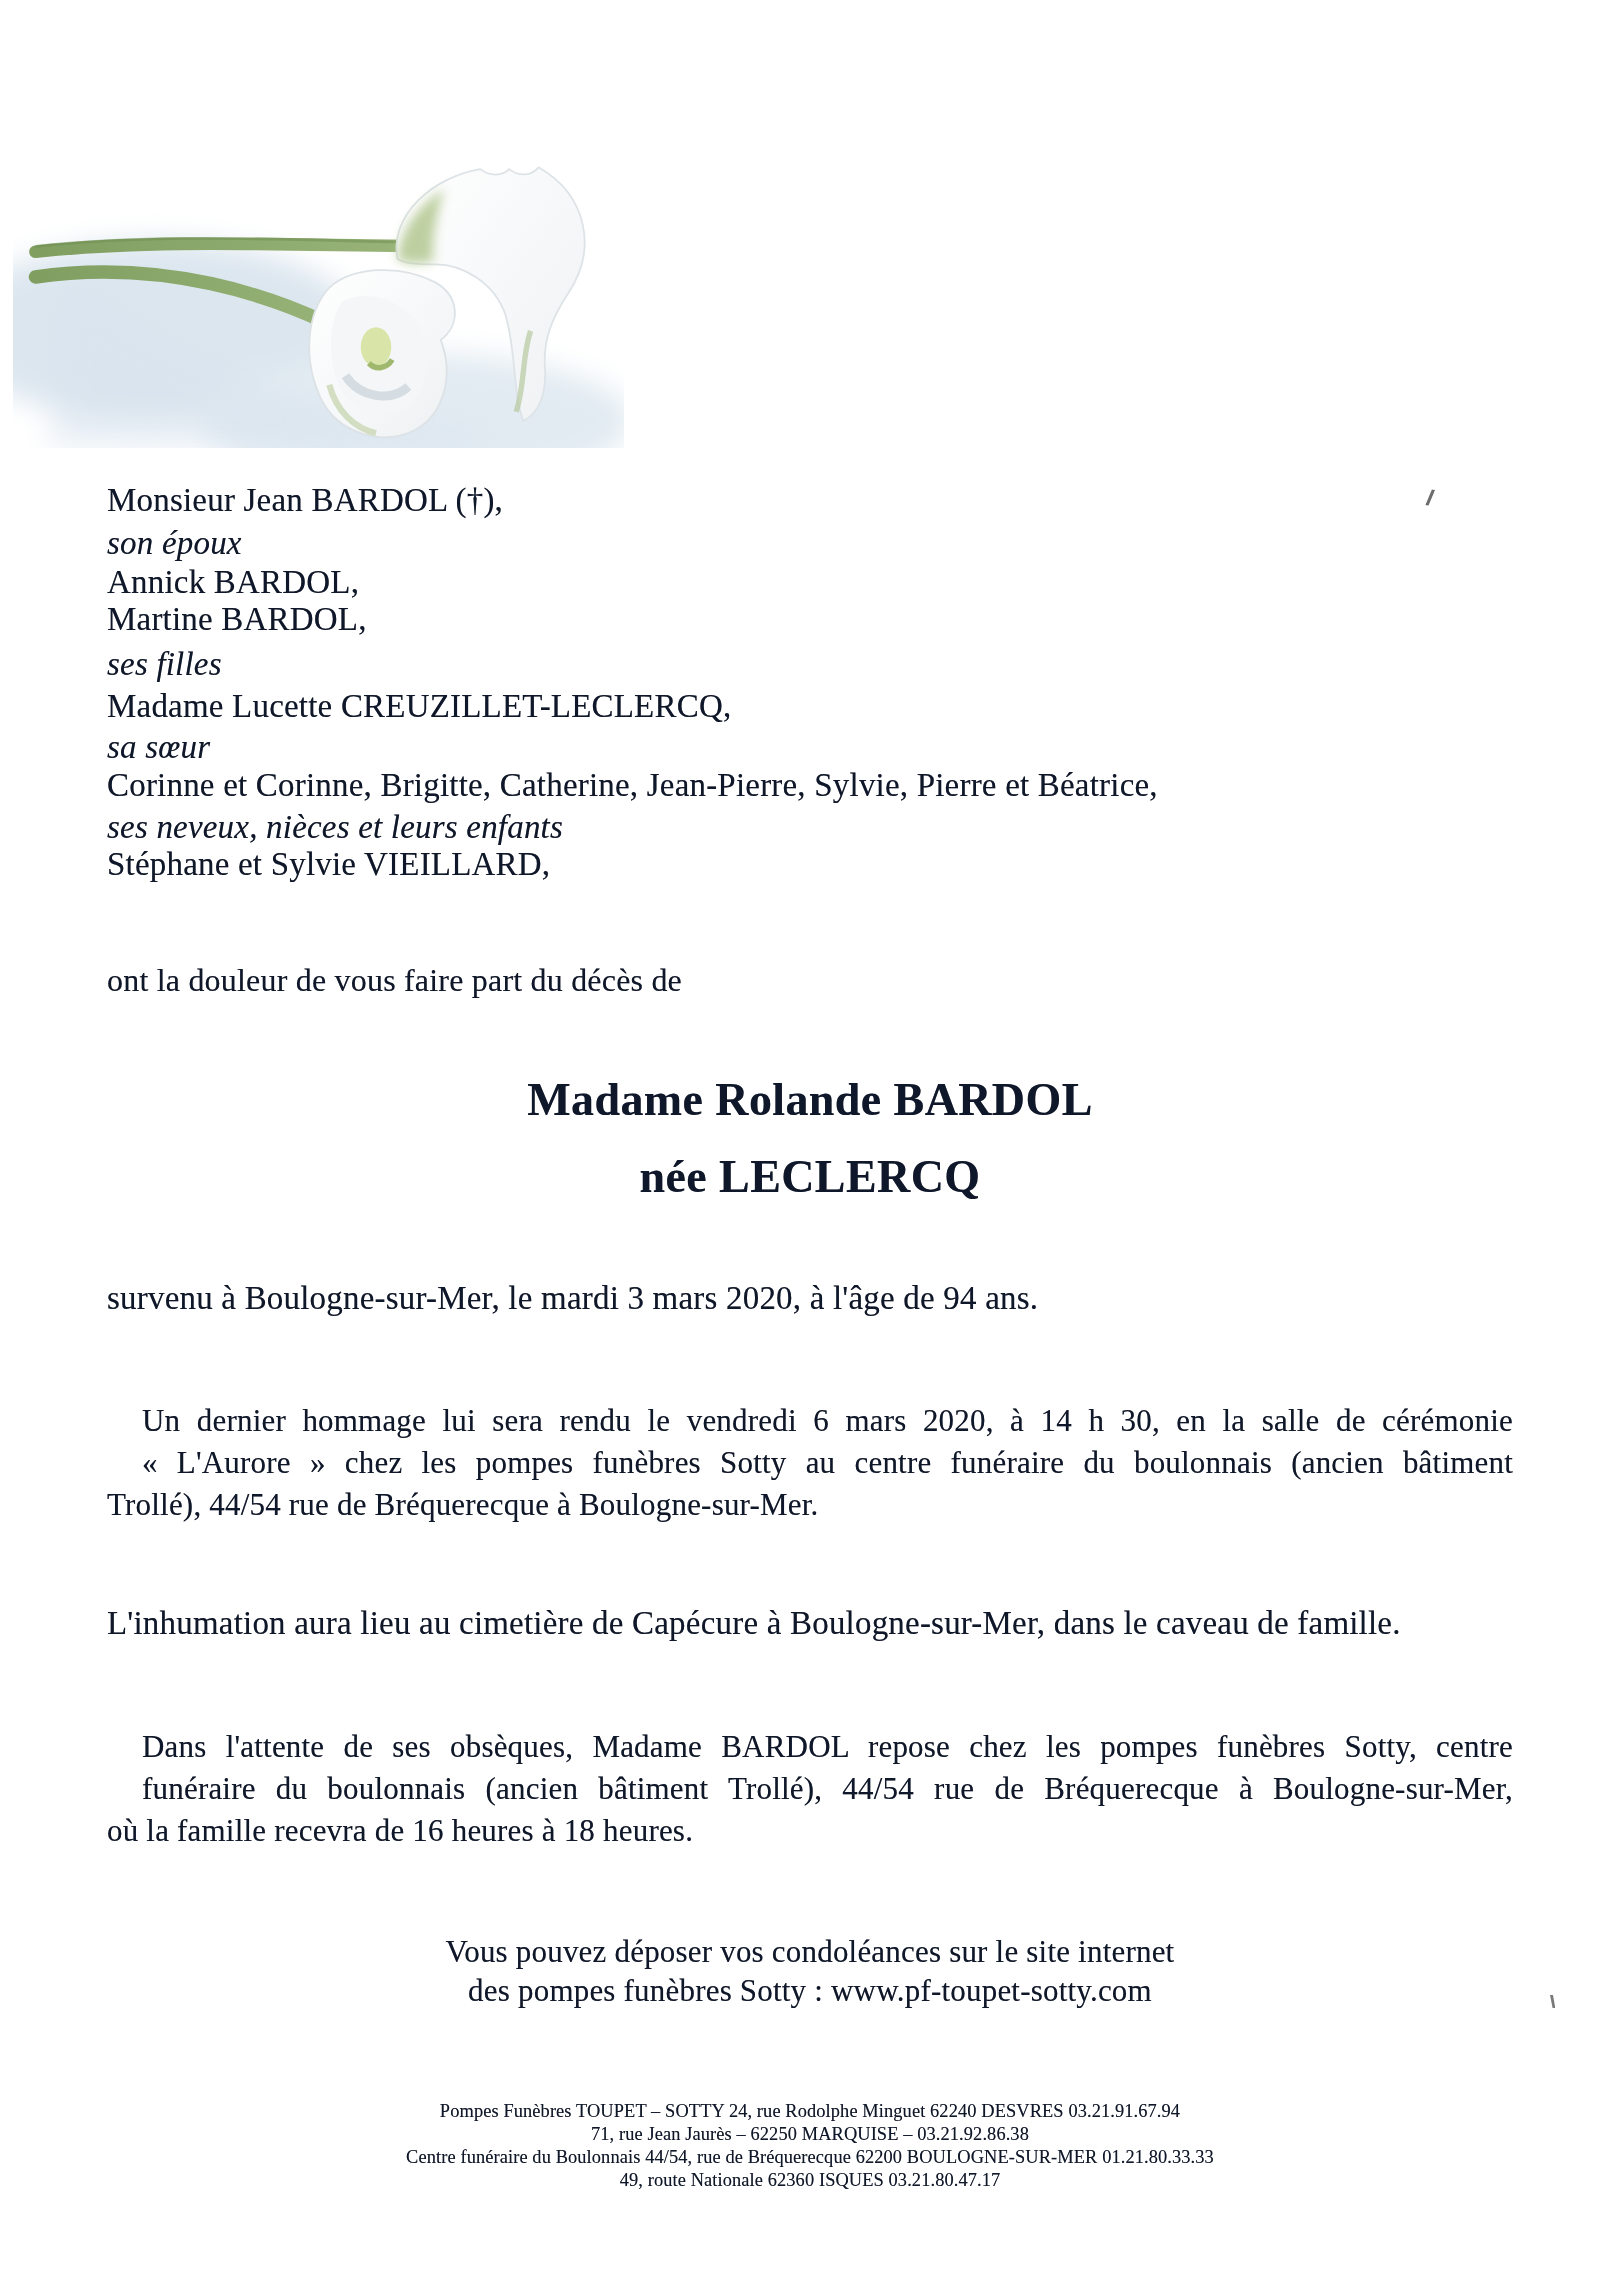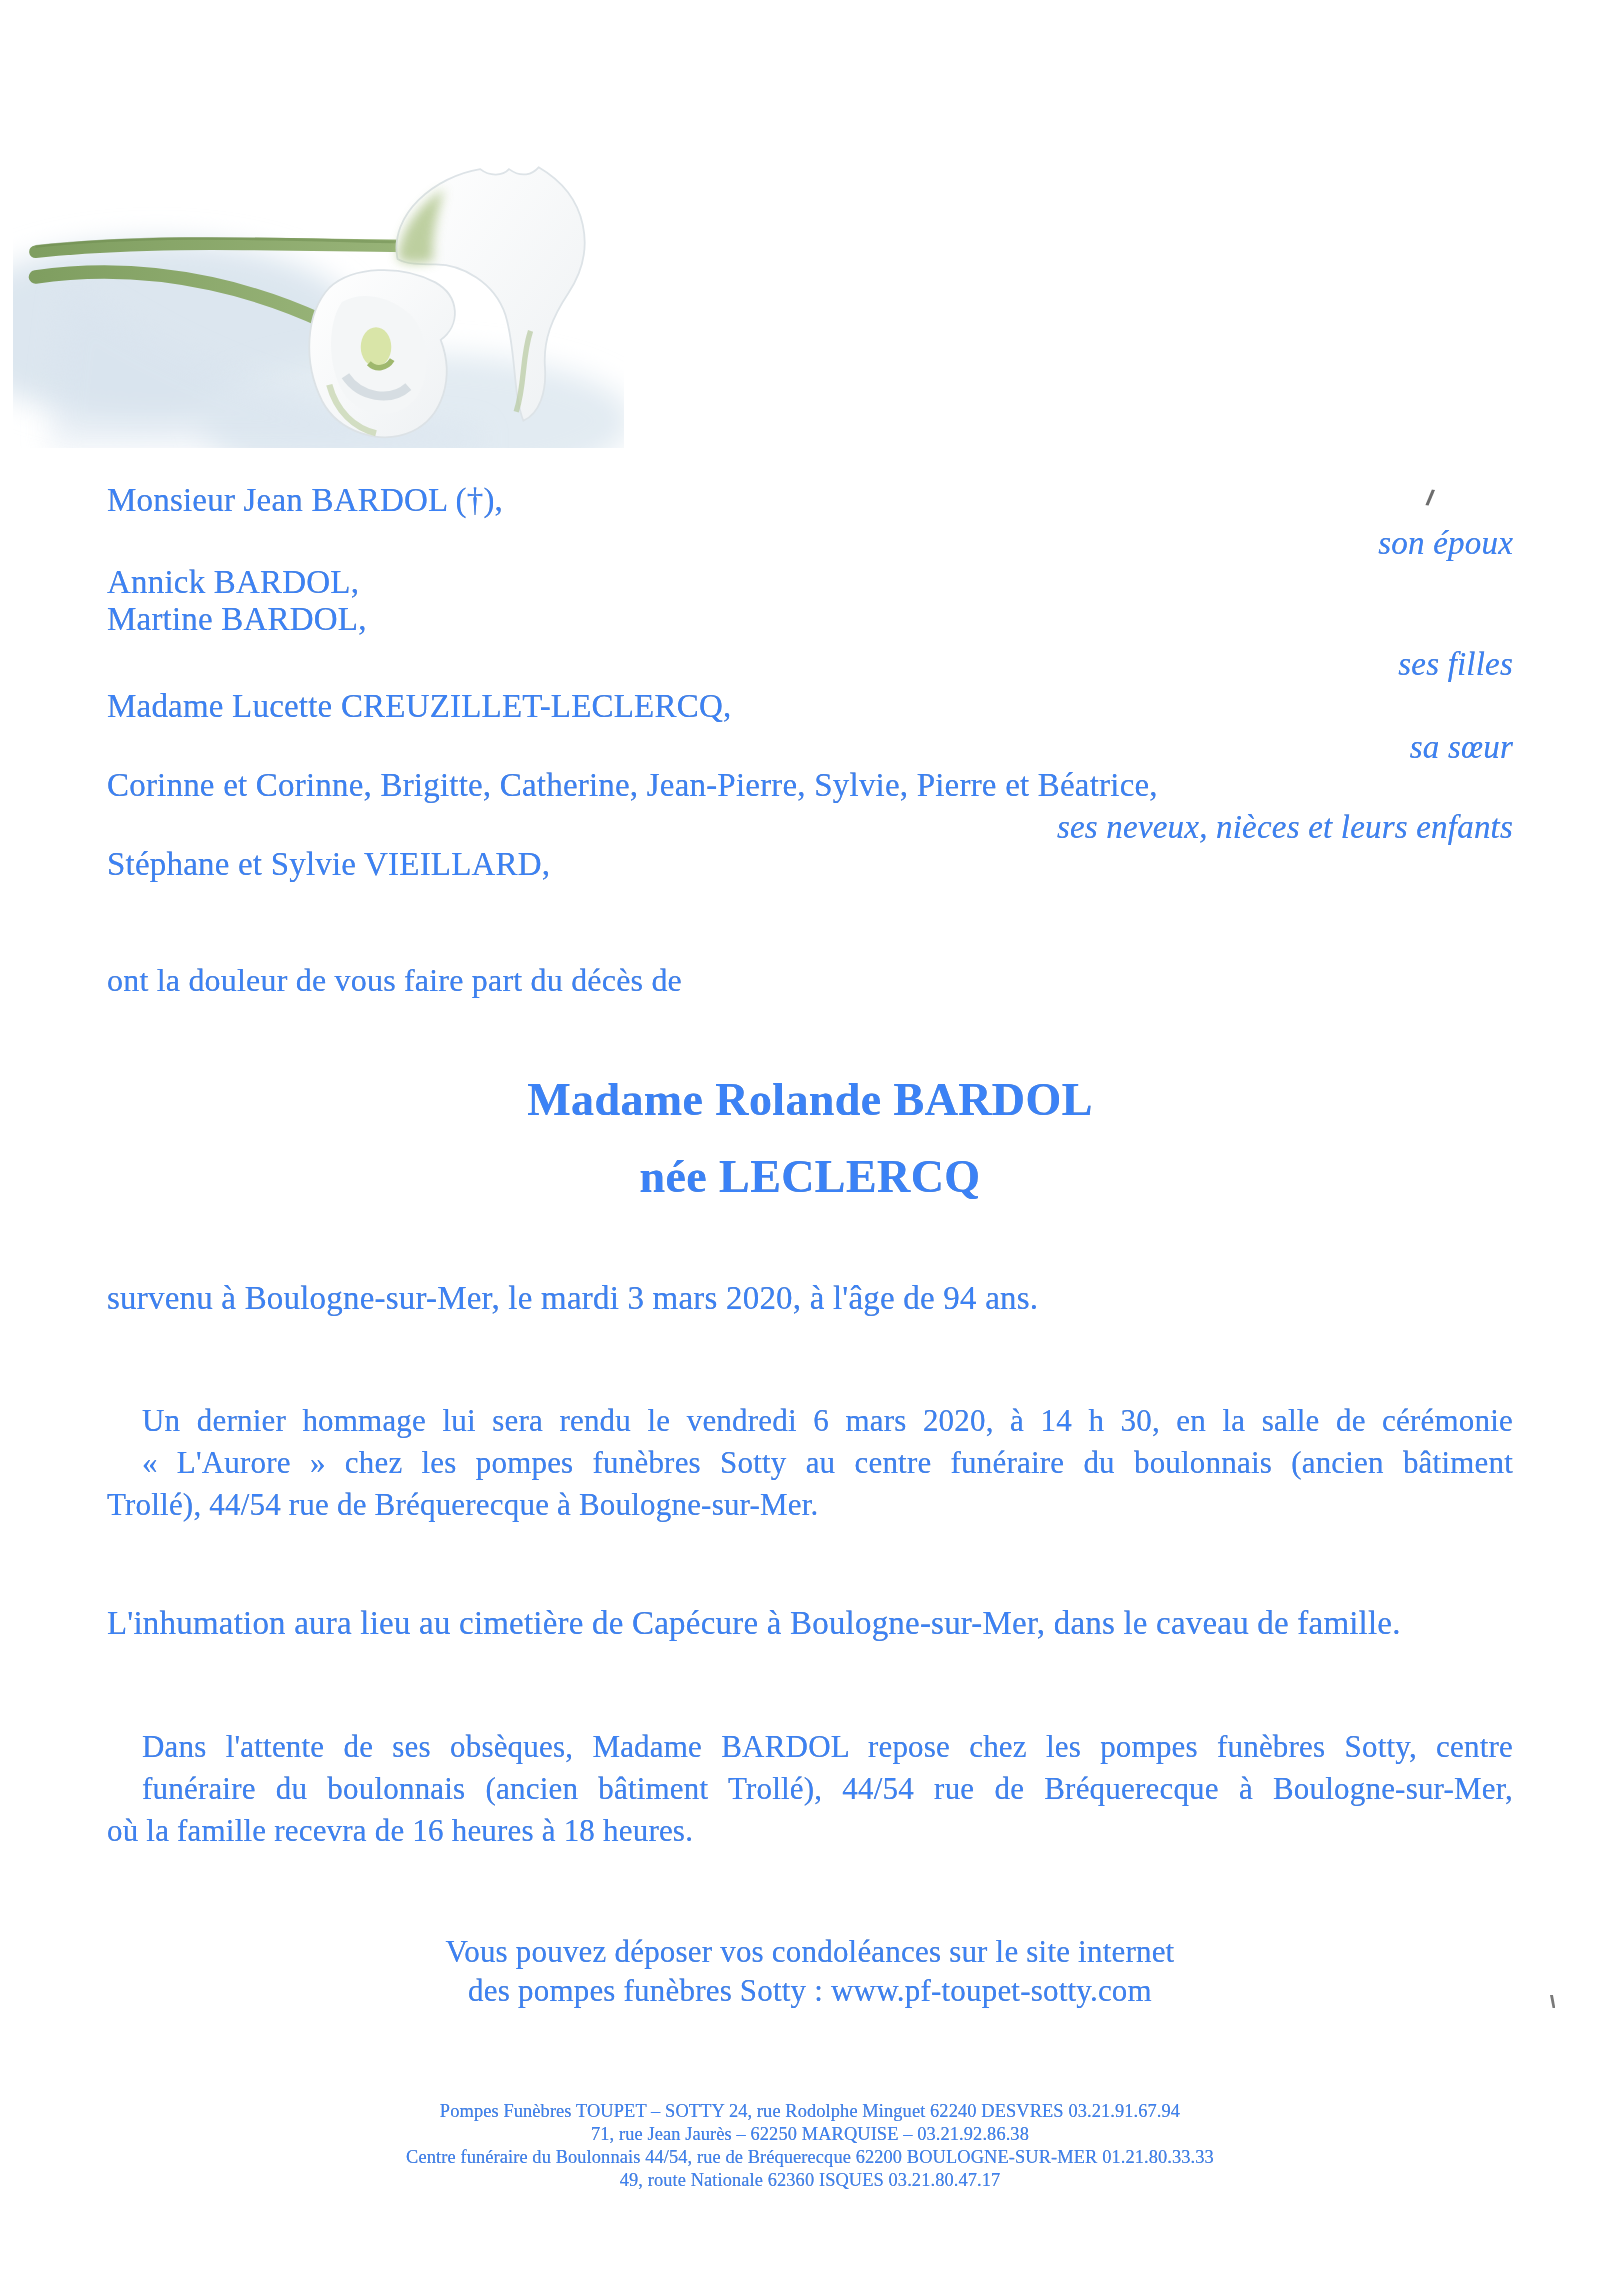--- a/index.html
+++ b/index.html
@@ -2,32 +2,32 @@
 <html style="font-size:14.3px"><head>
 <meta charset="utf-8">
 <style>
   html,body{margin:0;padding:0;background:#e8e8e8;}
   .page{
     position:relative;
     width:1621px;height:2293px;
     margin:0 auto;
     background:#ffffff;
     font-family:"Liberation Serif","DejaVu Serif",serif;
-    color:#3b82f6;
+    color:#0f172a;
     overflow:hidden;
   }
   .line{
     position:absolute;
     left:107px;width:1406px;
     font-size:33px;line-height:41px;
     letter-spacing:0.2px;
     text-shadow:0 0 0.4px rgba(0,0,0,.45);
   }
   .role{
-    text-align:right;
+    text-align:left;
     font-style:italic;
   }
   .intro{font-size:32px;}
   .title{
     text-align:center;
     font-weight:bold;
     font-size:46px;line-height:79px;
     letter-spacing:0.4px;
   }
   .para .pline{

